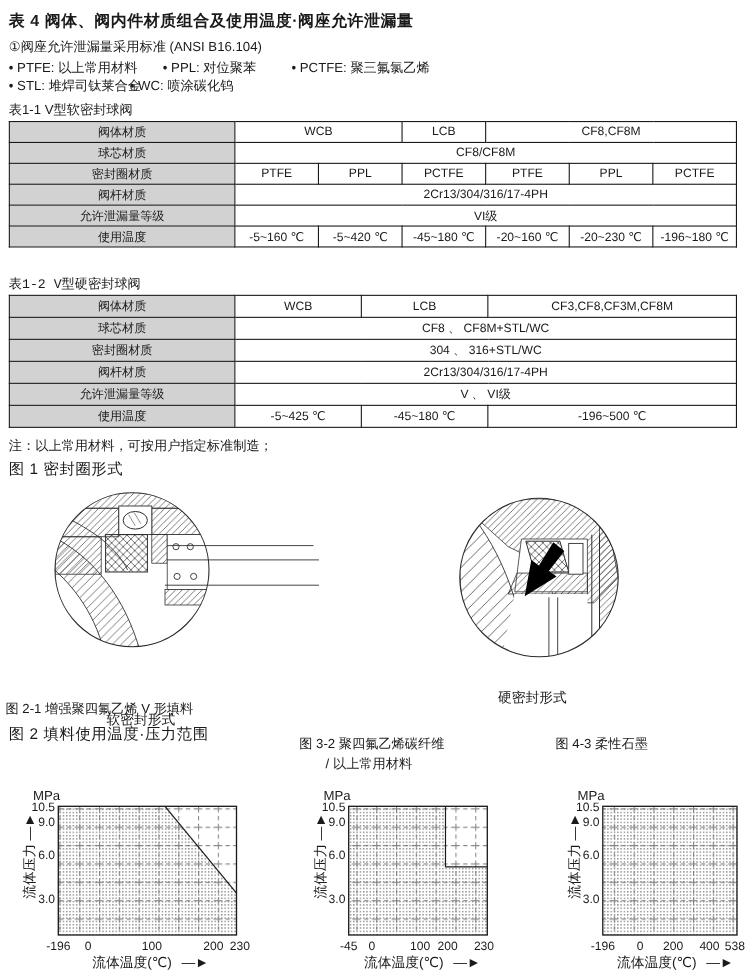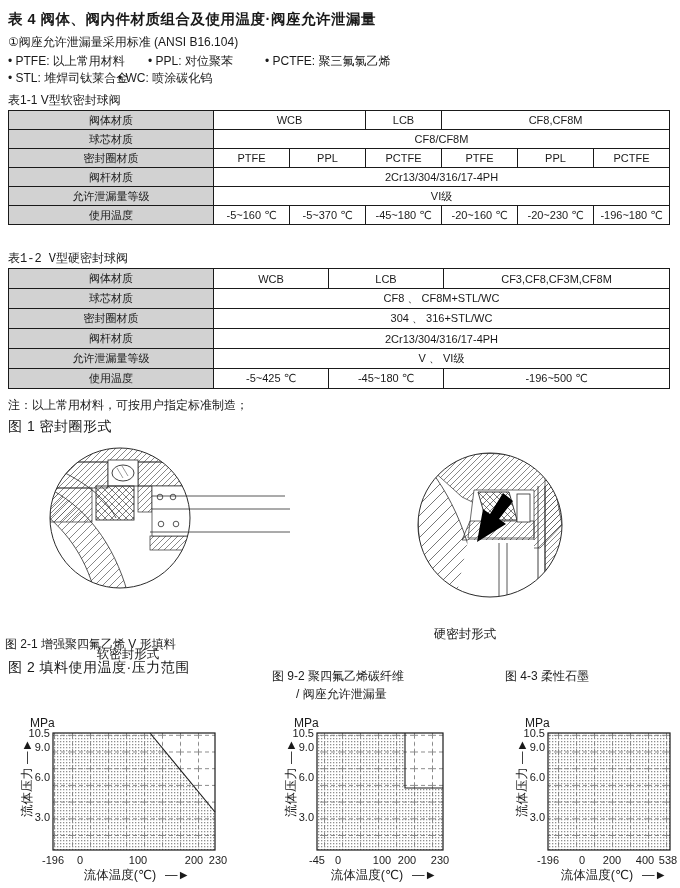--- a/index.html
+++ b/index.html
@@ -72,21 +72,21 @@
         <td class="lbl">阀杆材质</td>
         <td colspan="6">2Cr13/304/316/17-4PH</td>
       </tr>
       <tr>
         <td class="lbl">允许泄漏量等级</td>
         <td colspan="6">VI级</td>
       </tr>
       <tr>
         <td class="lbl">使用温度</td>
         <td>-5~160 ℃</td>
-        <td>-5~370 ℃</td>
+        <td>-5~420 ℃</td>
         <td>-45~180 ℃</td>
         <td>-20~160 ℃</td>
         <td>-20~230 ℃</td>
         <td>-196~180 ℃</td>
       </tr>
     </tbody>
 </table>
 
 <div class="t txt" style="left:8px; top:250px;font-family:Liberation Mono, monospace;">表1-2 V型硬密封球阀</div>
 <table id="table2" style="left:8px; top:268px; width:661px;">
@@ -196,26 +196,26 @@
       <polygon points="468,540 534,540 534,602 455,602" fill="#fff"></polygon>
       <line x1="499" y1="543" x2="499" y2="602" stroke="#2b2b2b" stroke-width="0.8"></line>
       <line x1="507" y1="543" x2="507" y2="602" stroke="#2b2b2b" stroke-width="0.8"></line>
       <path d="M 503,493 L 513,501 L 499,519 L 506,524 L 477,542 L 483,509 L 490,514 Z" fill="#000"></path>
     </g>
     <circle cx="490" cy="525" r="72" fill="none" stroke="#2b2b2b" stroke-width="1"></circle>
   </g>
 </svg>
 
 <div class="t figcap" style="left:88px; top:646px; width:80px;">软密封形式</div>
-<div class="t figcap" style="left:425px; top:626px; width:80px;">硬密封形式</div>
+<div class="t figcap" style="left:444px; top:626px; width:80px;">硬密封形式</div>
 
 <div class="t h2" style="left:8px; top:659px;">图 2 填料使用温度·压力范围</div>
 <div class="t txt" style="left:5px; top:636px;">图 2-1 增强聚四氟乙烯 V 形填料</div>
-<div class="t txt" style="left:272px; top:668px;">图 9-2 聚四氟乙烯碳纤维</div>
-<div class="t txt" style="left:296px; top:686px;">/ 阀座允许泄漏量</div>
+<div class="t txt" style="left:272px; top:668px;">图 3-2 聚四氟乙烯碳纤维</div>
+<div class="t txt" style="left:296px; top:686px;">/ 以上常用材料</div>
 <div class="t txt" style="left:505px; top:668px;">图 4-3 柔性石墨</div>
 
 <svg width="680" height="188" viewBox="0 700 680 188" style="position:absolute; left:0; top:700px;">
   <defs>
     <pattern id="dots" width="3" height="3" patternUnits="userSpaceOnUse">
       <rect width="3" height="3" fill="#fff"></rect>
       <rect x="0" y="0" width="1.3" height="1.3" fill="#8f8f8f"></rect>
     </pattern>
     <pattern id="gridp" width="18" height="16.7" patternUnits="userSpaceOnUse">
       <line x1="0.5" y1="0" x2="0.5" y2="16.7" stroke="#7d7d7d" stroke-width="1" stroke-dasharray="4 3"></line>

